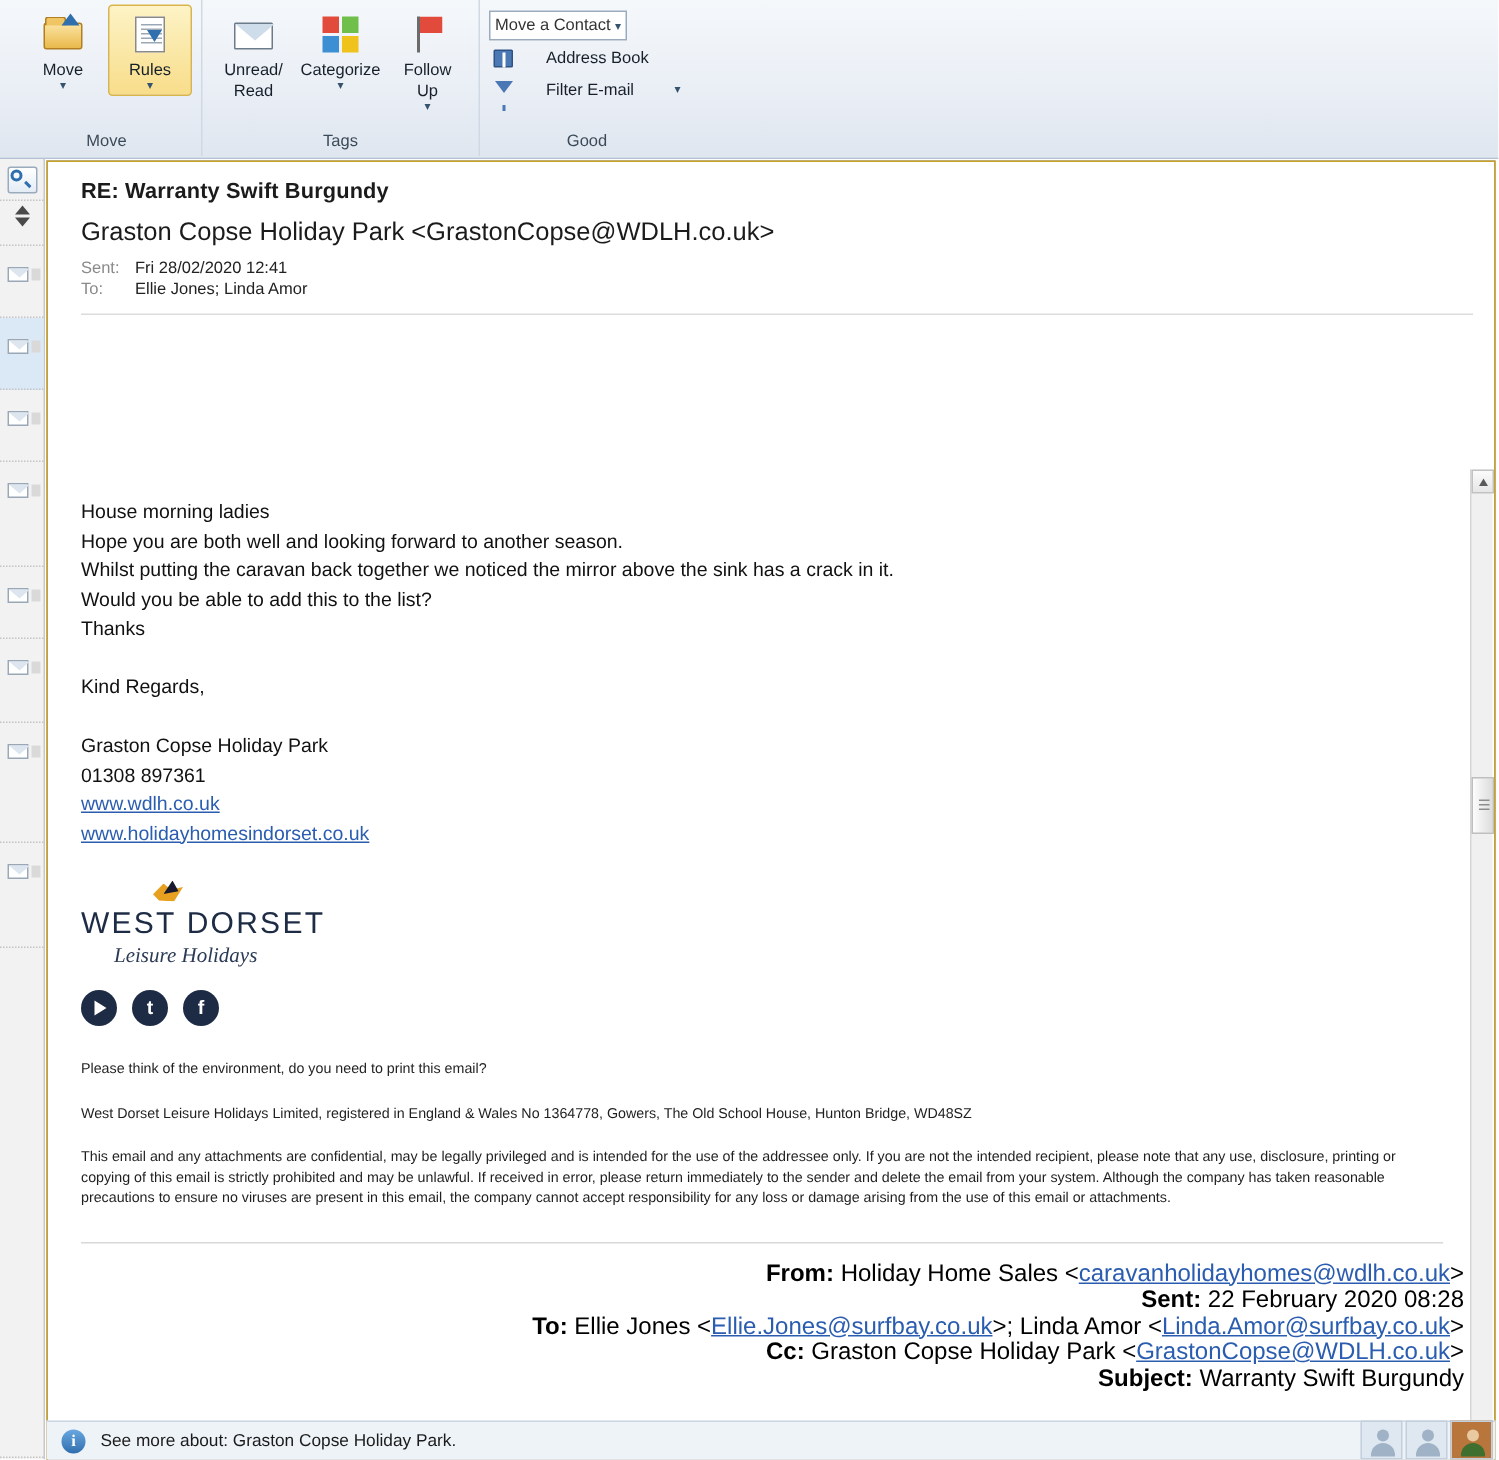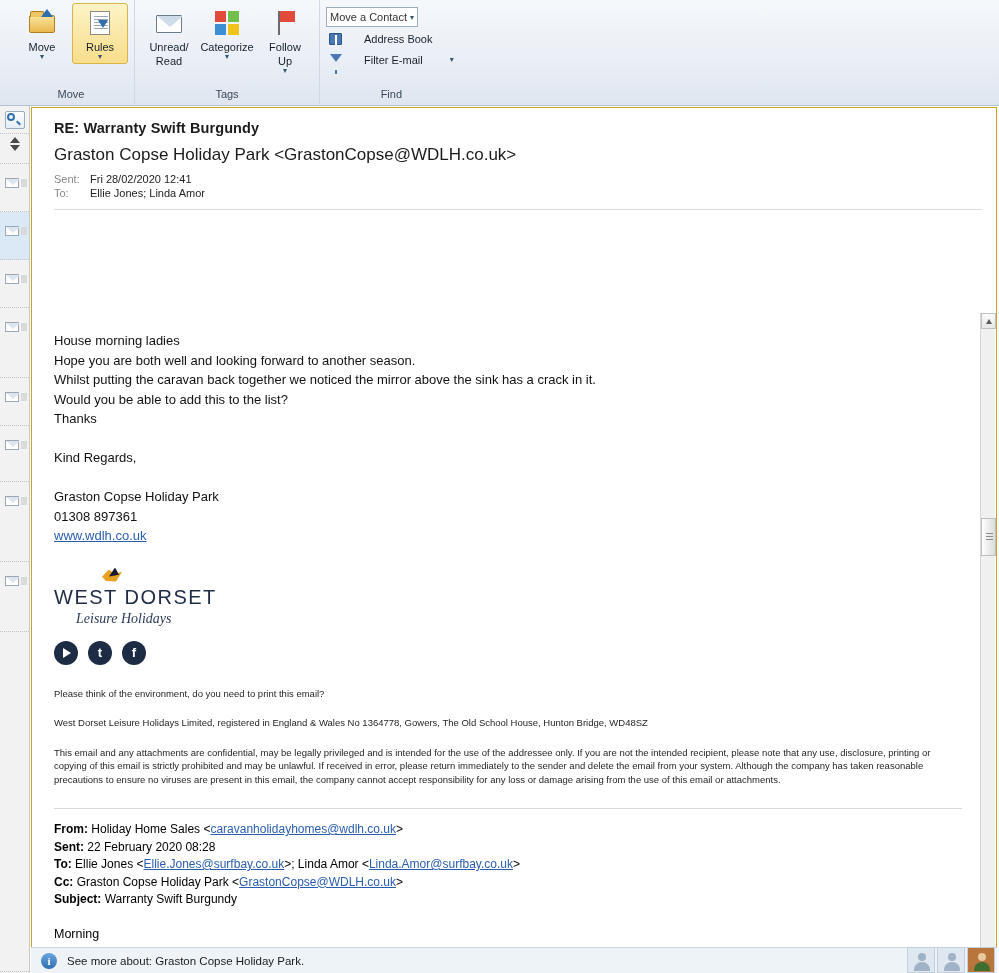--- a/index.html
+++ b/index.html
@@ -187,21 +187,21 @@
   .soc .g { position:absolute; inset:0; color:#fff; font-size:13px; line-height:24px; text-align:center; font-weight:bold; }
   .soc-play:after {
     content:""; position:absolute; left:9px; top:7px; width:0;height:0;
     border-top:5px solid transparent;border-bottom:5px solid transparent;border-left:8px solid #fff;
   }
   .fineprint { font-size: 9.5px; color:#1f1f1f; line-height: 13.5px; }
   .fineprint.sp { margin-top: 16px; }
   .disclaimer { font-size: 9.5px; color:#1f1f1f; line-height: 13.5px; margin-top: 16px; width: 908px; }
 
   .divider2 { height:1px; background:#d8d8d8; margin: 22px 0 12px 0; width: 908px; }
-  .fwd-head { font-size: 12px; line-height: 17.5px; }
+  .fwd-head { font-size: 16px; line-height: 17.5px; text-align: right; }
   .fwd-head b { font-weight: bold; }
   .fwd-body { font-size: 12.5px; line-height: 19px; margin-top: 16px; }
 
   
   .sbar {
     position:absolute; right:1px; top:205px; width:15px; height:727px;
     background:#f0f0f0; border-left:1px solid #d6d6d6;
   }
   .sb-btn { width:15px; height:16px; background:linear-gradient(to bottom,#fbfbfb,#e6e6e6); border:1px solid #c2c2c2; position:relative; }
   .sb-up { position:absolute; left:4px; top:5px; width:0;height:0;border-left:3.5px solid transparent;border-right:3.5px solid transparent;border-bottom:5px solid #5a5a5a;}
@@ -313,21 +313,21 @@
             </div>
             <div class="find-row">
               <span class="mini-ic">
                   <span class="mini-funnel"></span>
                 </span>
               <span>Filter E-mail</span>
               <span class="caret-sm">▾</span>
             </div>
           </div>
         </div>
-        <div class="rgroup-title">Find</div>
+        <div class="rgroup-title">Good</div>
       </div>
 
     </div>
   </div>
 
   <div class="leftstrip">
     <div class="ls-item" style="height:28px;">
       <div class="ls-search"></div>
         <div class="ls-magnifier"></div>
     </div>
@@ -397,20 +397,21 @@
           <p>Hope you are both well and looking forward to another season.</p>
           <p>Whilst putting the caravan back together we noticed the mirror above the sink has a crack in it.</p>
           <p>Would you be able to add this to the list?</p>
           <p>Thanks</p>
           <p>&nbsp;</p>
           <p>Kind Regards,</p>
           <p>&nbsp;</p>
           <p>Graston Copse Holiday Park</p>
           <p>01308 897361</p>
           <p><a class="link" href="#">www.wdlh.co.uk</a></p>
+          <p><a class="link" href="#">www.holidayhomesindorset.co.uk</a></p>
         </div>
 
         <div class="logo-wrap">
           <div class="logo-bird"></div>
           <div class="logo-name">WEST DORSET</div>
           <div class="logo-sub">Leisure Holidays</div>
         </div>
 
         <div class="social">
           <div class="soc soc-play"></div>

